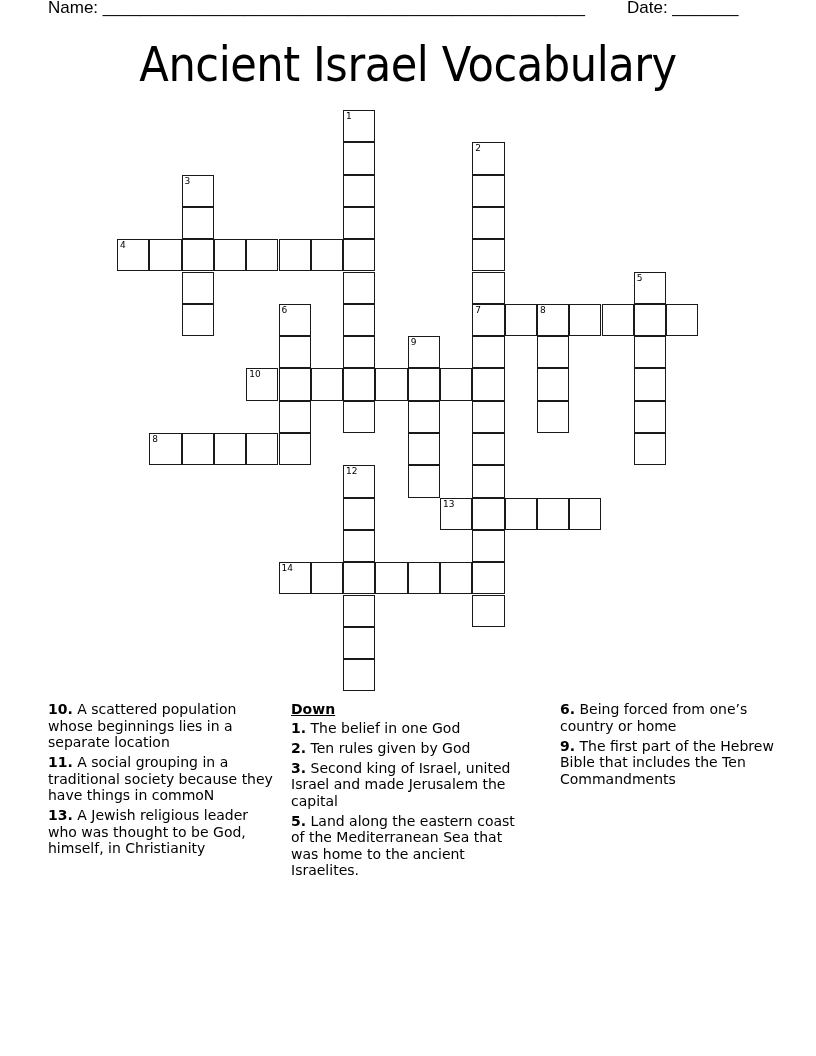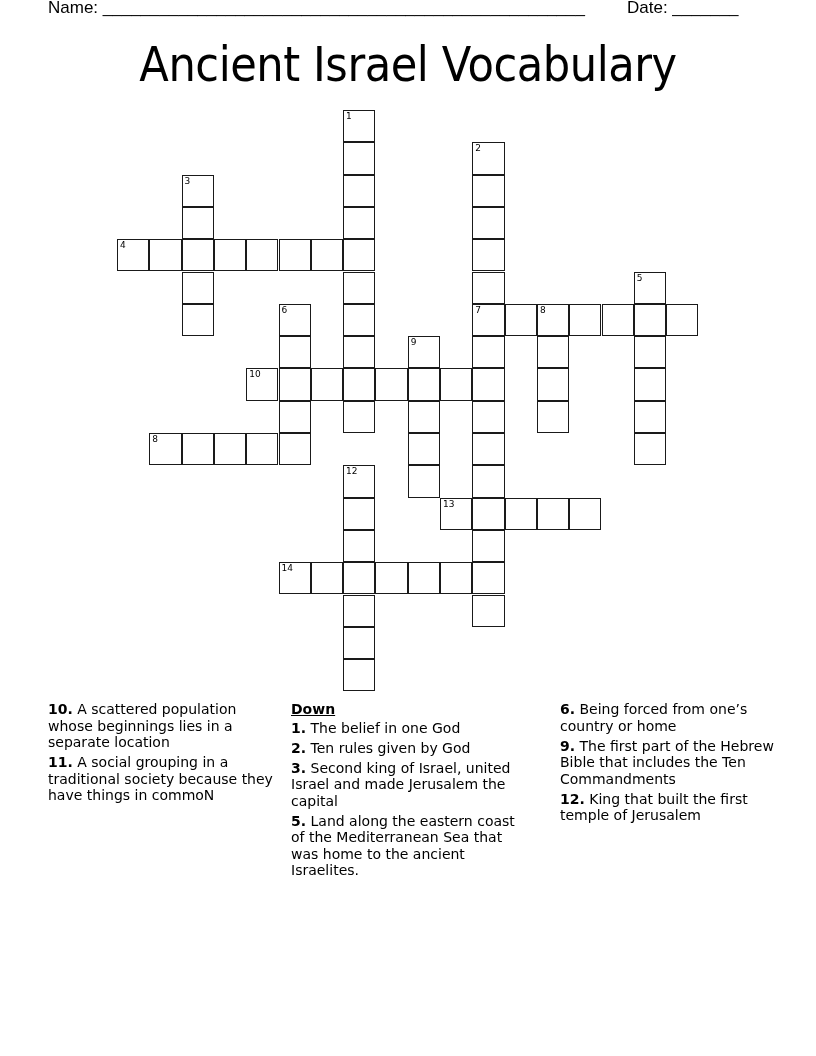--- a/index.html
+++ b/index.html
@@ -138,27 +138,27 @@
     </div>
     <div class="cell" style="left: 310.8px; top: 562.2px;"></div>
     <div class="cell" style="left: 375.4px; top: 562.2px;"></div>
     <div class="cell" style="left: 407.7px; top: 562.2px;"></div>
     <div class="cell" style="left: 440px; top: 562.2px;"></div>
   </div>
 
 <div class="clues" style="left:48px; width:232px;">
   <div class="clue"><b>10.</b> <span>A scattered population whose beginnings lies in a separate location</span></div>
   <div class="clue"><b>11.</b> <span>A social grouping in a traditional society because they have things in commoN</span></div>
+  <div class="clue"><b>13.</b> <span>A Jewish religious leader who was thought to be God, himself, in Christianity</span></div>
 </div>
 
 <div class="clues" style="left:291px; width:232px;">
   <div class="sec">Down</div>
   <div class="clue"><b>1.</b> <span>The belief in one God</span></div>
   <div class="clue"><b>2.</b> <span>Ten rules given by God</span></div>
   <div class="clue"><b>3.</b> <span>Second king of Israel, united Israel and made Jerusalem the capital</span></div>
   <div class="clue"><b>5.</b> <span>Land along the eastern coast of the Mediterranean Sea that was home to the ancient Israelites.</span></div>
 </div>
 
 <div class="clues" style="left:532px; width:240px;margin-left:28px;">
   <div class="clue"><b>6.</b> <span>Being forced from one’s country or home</span></div>
   <div class="clue"><b>9.</b> <span>The first part of the Hebrew Bible that includes the Ten Commandments</span></div>
-  <div class="clue"><b>12.</b> <span>King that built the first temple of Jerusalem</span></div>
 </div>
 
 </body></html>

